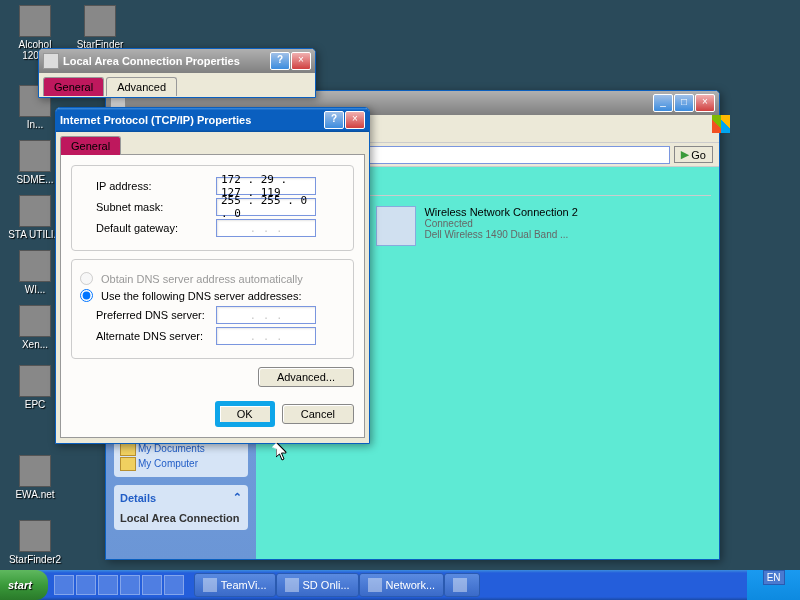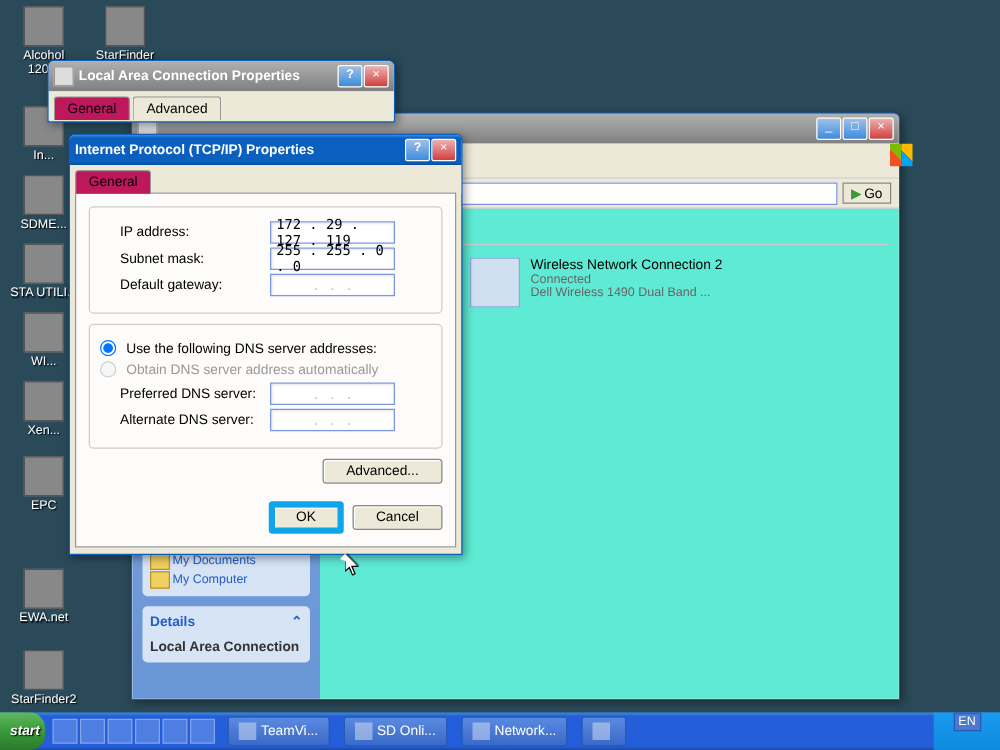--- a/index.html
+++ b/index.html
@@ -55,24 +55,24 @@
 .nc-panel-item::before { content: ''; position: absolute; left: 0; top: 1px; width: 14px; height: 12px; background: #f0d060; border: 1px solid #b89030; }
 .nc-main { flex: 1; padding: 8px; background: #5eead4; }
 .nc-group-hdr { font-weight: bold; padding: 4px 0; border-bottom: 1px solid #ccc; margin-bottom: 6px; }
 .nc-item { display: flex; gap: 8px; padding: 4px; }
 .nc-item-icon { width: 40px; height: 40px; background: #d0e0f0; border: 1px solid #88aadd; }
 .nc-item-text .line1 { font-size: 11px; }
 .nc-item-text .line2 { font-size: 10px; color: #666; }
 
 
 .taskbar { position: absolute; bottom: 0; left: 0; right: 0; height: 30px; background: linear-gradient(to bottom, #3c8cde, #245edb 10%, #245edb 90%, #1a4aa8); display: flex; align-items: center; }
-.start-btn { height: 30px; padding: 0 4px 0 8px; background: linear-gradient(to bottom, #5fb85f, #3a9a3a 50%, #2a7a2a); color: white; font-weight: bold; font-style: italic; font-size: 15px; border-radius: 0 12px 12px 0; display: flex; align-items: center; cursor: pointer; text-shadow: 1px 1px 1px #000; }
+.start-btn { height: 30px; padding: 0 16px 0 8px; background: linear-gradient(to bottom, #5fb85f, #3a9a3a 50%, #2a7a2a); color: white; font-weight: bold; font-style: italic; font-size: 15px; border-radius: 0 12px 12px 0; display: flex; align-items: center; cursor: pointer; text-shadow: 1px 1px 1px #000; }
 .ql { display: flex; gap: 2px; padding: 0 6px; }
 .ql-item { width: 20px; height: 20px; background: rgba(255,255,255,0.2); border: 1px solid rgba(255,255,255,0.3); cursor: pointer; }
-.task-btns { display: flex; gap: 11px; flex: 1; padding: 0 4px; }
+.task-btns { display: flex; gap: 0; flex: 1; padding: 0 4px; }
 .task-btn { height: 24px; padding: 0 8px; background: linear-gradient(to bottom, #5a8ae0, #3a6ac8); border: 1px solid #2a5ab0; border-radius: 3px; color: white; display: flex; align-items: center; gap: 4px; cursor: pointer; font-size: 10px; max-width: 120px; overflow: hidden; white-space: nowrap; }
 .task-btn .ticon { width: 14px; height: 14px; background: rgba(255,255,255,0.4); flex-shrink: 0; }
 .tray { display: flex; align-items: center; gap: 4px; padding: 0 8px; background: linear-gradient(to bottom, #1a9af0, #0d8ae0); height: 30px; flex-direction: column; }
 .tray-icon { width: 16px; height: 16px; background: rgba(255,255,255,0.3); }
 .tray-lang { background: #4a7ad0; color: white; padding: 1px 3px; font-size: 10px; border: 1px solid #2a5ab0; }
 .clock { color: white; font-size: 10px; }
 
 .cursor { position: absolute; width: 12px; height: 18px; left: 276px; top: 443px; z-index: 1000; pointer-events: none; }
 .cursor::before { content: ''; position: absolute; border-left: 2px solid black; border-top: 2px solid black; width: 0; height: 0; border-style: solid; border-width: 0 6px 14px 0; border-color: transparent white transparent transparent; transform: rotate(-45deg); filter: drop-shadow(1px 1px 0 black); }
 </style>
@@ -223,27 +223,27 @@
         <label>Subnet mask:</label>
         <div class="ip-input">255 . 255 .  0  .  0</div>
       </div>
       <div class="field-row">
         <label>Default gateway:</label>
         <div class="ip-input empty">.       .       .</div>
       </div>
     </fieldset>
 
     <fieldset>
+      <div class="radio-row disabled">
+        <input type="radio" name="dnsmode" disabled="" style="">
+        <label>Obtain DNS server address automatically</label>
+      </div>
       <div class="radio-row">
         <input type="radio" name="dnsmode" checked="" style="">
         <label>Use the following DNS server addresses:</label>
-      </div>
-      <div class="radio-row disabled">
-        <input type="radio" name="dnsmode" disabled="" style="">
-        <label>Obtain DNS server address automatically</label>
       </div>
       <div class="field-row">
         <label>Preferred DNS server:</label>
         <div class="ip-input empty">.       .       .</div>
       </div>
       <div class="field-row">
         <label>Alternate DNS server:</label>
         <div class="ip-input empty">.       .       .</div>
       </div>
     </fieldset>

